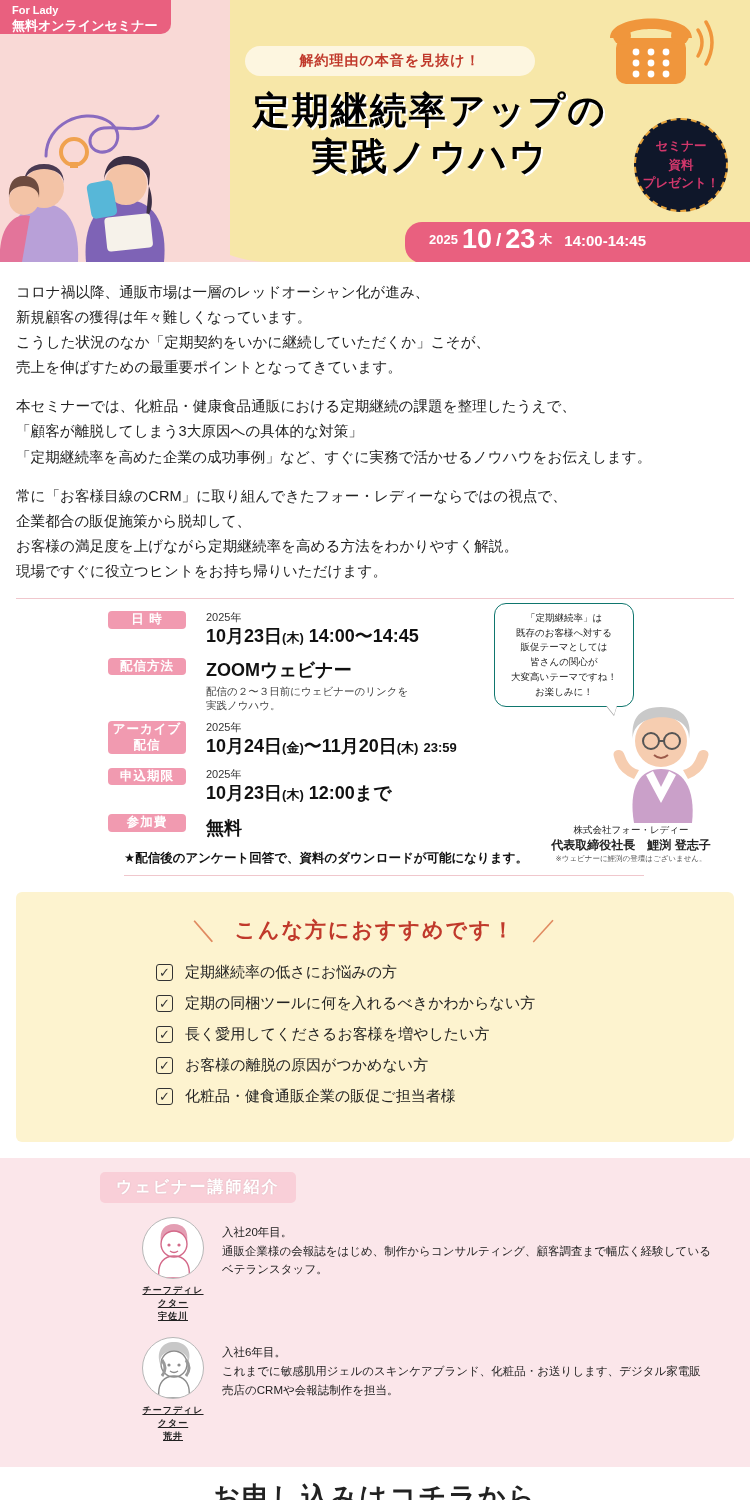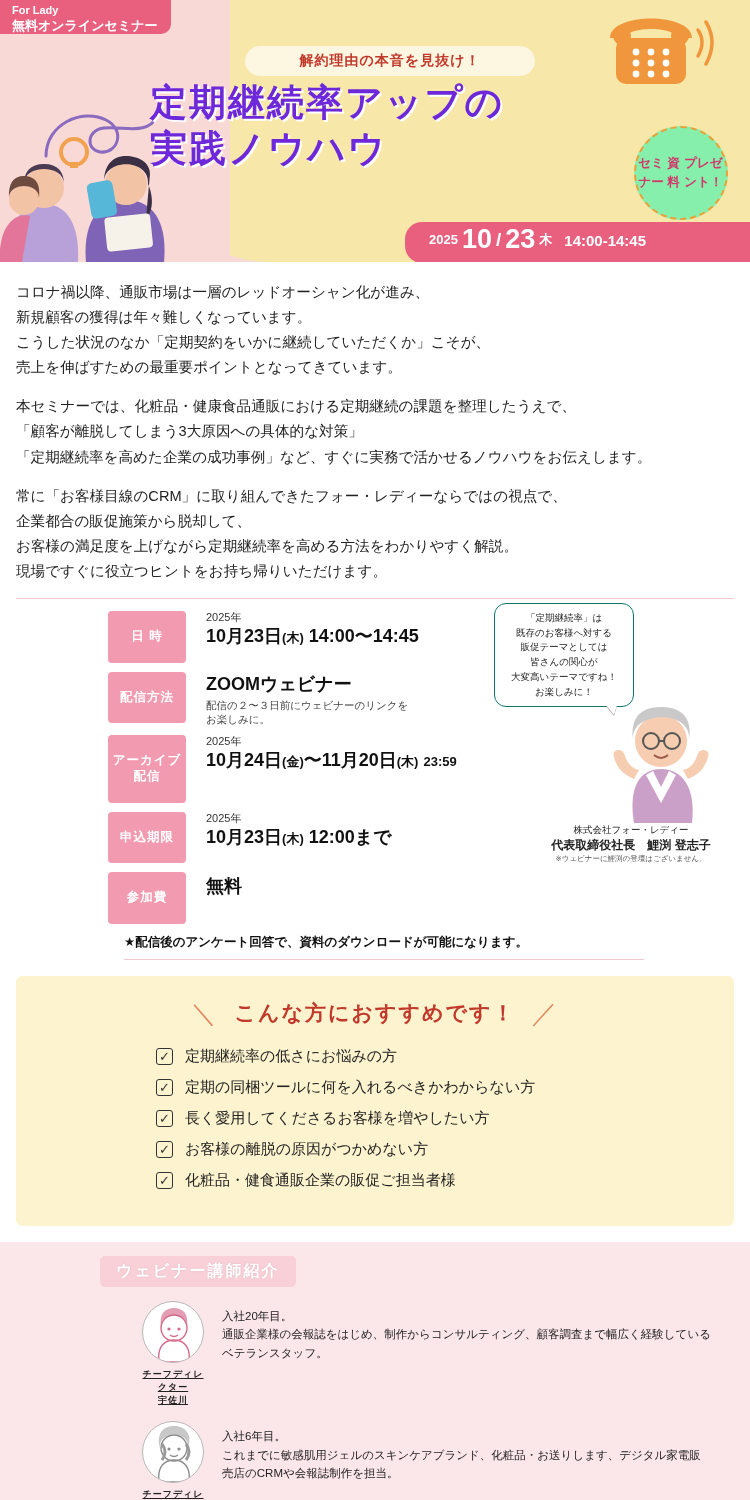--- a/index.html
+++ b/index.html
@@ -49,39 +49,40 @@
     background: #fdf6e0;
     border-radius: 15px;
     display: flex; align-items: center; justify-content: center;
     color: #c0392b;
     font-size: 14px; font-weight: bold;
     letter-spacing: 1px;
     z-index: 6;
   }
   .title-main {
     position: absolute;
-    left: 150px; top: 80px; width: 560px;
-    color: #6d28d9;
+    left: 150px; top: 88px; width: 560px;
+    text-align: center;
+    color: #000000;
     font-size: 37px;
     font-weight: bold;
     letter-spacing: 2px;
     line-height: 1.25;
     text-shadow: 2px 2px 0 #fff;
     z-index: 6;
   }
   .seminar-badge {
     position: absolute;
-    right: 22px; top: 126px;
+    right: 22px; top: 118px;
     width: 94px; height: 94px;
     border-radius: 50%;
-    background: #86efac;
+    background: #0f172a;
     border: 2px dashed #e6a33c;
     color: #d2376b;
     font-size: 12.5px; font-weight: bold;
-    display: flex; flex-direction: row;
+    display: flex; flex-direction: column;
     align-items: center; justify-content: center;
     line-height: 1.5;
     text-align: center;
     z-index: 7;
   }
   .datebar {
     position: absolute;
     left: 405px; top: 222px;
     width: 345px; height: 41px;
     background: #e9607f;
@@ -127,21 +128,21 @@
     padding-left: 92px;
   }
   .dlabel {
     width: 78px; min-width: 78px;
     background: #f19ab0;
     color: #fff;
     font-size: 12.5px;
     font-weight: bold;
     text-align: center;
     border-radius: 4px;
-    padding: 18px 0;
+    padding: 1px 0;
     line-height: 1.25;
     letter-spacing: 1px;
   }
   .dval { padding-left: 12px; margin-left: 8px; }
   .dyear { font-size: 11px; color: #333; line-height: 1.2; }
   .dmain { font-size: 18px; font-weight: bold; color: #111; line-height: 1.35; }
   .dmain .sm { font-size: 13px; }
   .dnote { font-size: 10.5px; color: #444; line-height: 1.35; margin-top: 2px;}
   .dplain { font-size: 18px; font-weight: bold; color:#111; padding-top: 2px;}
 
@@ -406,21 +407,21 @@
         <span>14:00〜14:45</span>
       </div>
     </div>
   </div>
 
   <div class="drow">
     <div class="dlabel" style="white-space:pre-line">配信方法</div>
     <div class="dval">
       <div class="dmain">ZOOMウェビナー</div>
       <div class="dnote" style="white-space:pre-line">配信の２〜３日前にウェビナーのリンクを
-お楽しみに。</div>
+実践ノウハウ。</div>
     </div>
   </div>
 
   <div class="drow">
     <div class="dlabel" style="white-space:pre-line">アーカイブ
 配信</div>
     <div class="dval">
       <div class="dyear">2025年</div>
       <div class="dmain">
         <span>10月24日</span><span class="sm">(金)</span><span>〜11月20日</span><span class="sm">(木)</span> <span class="sm">23:59</span>

